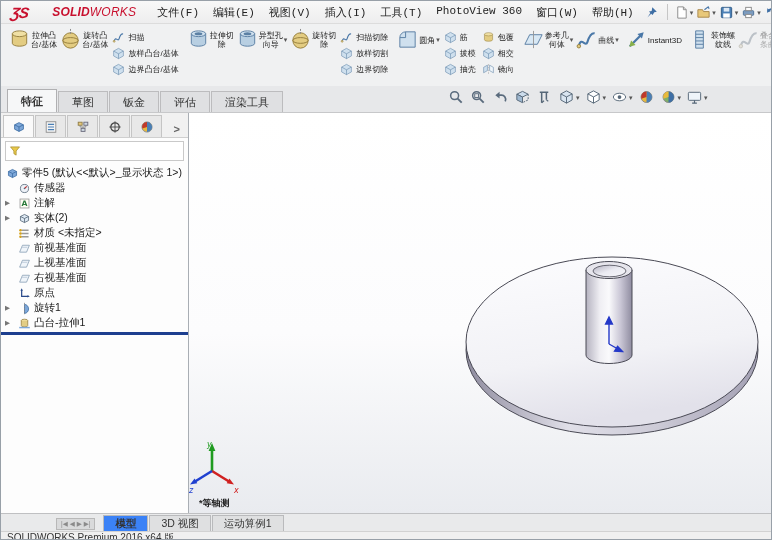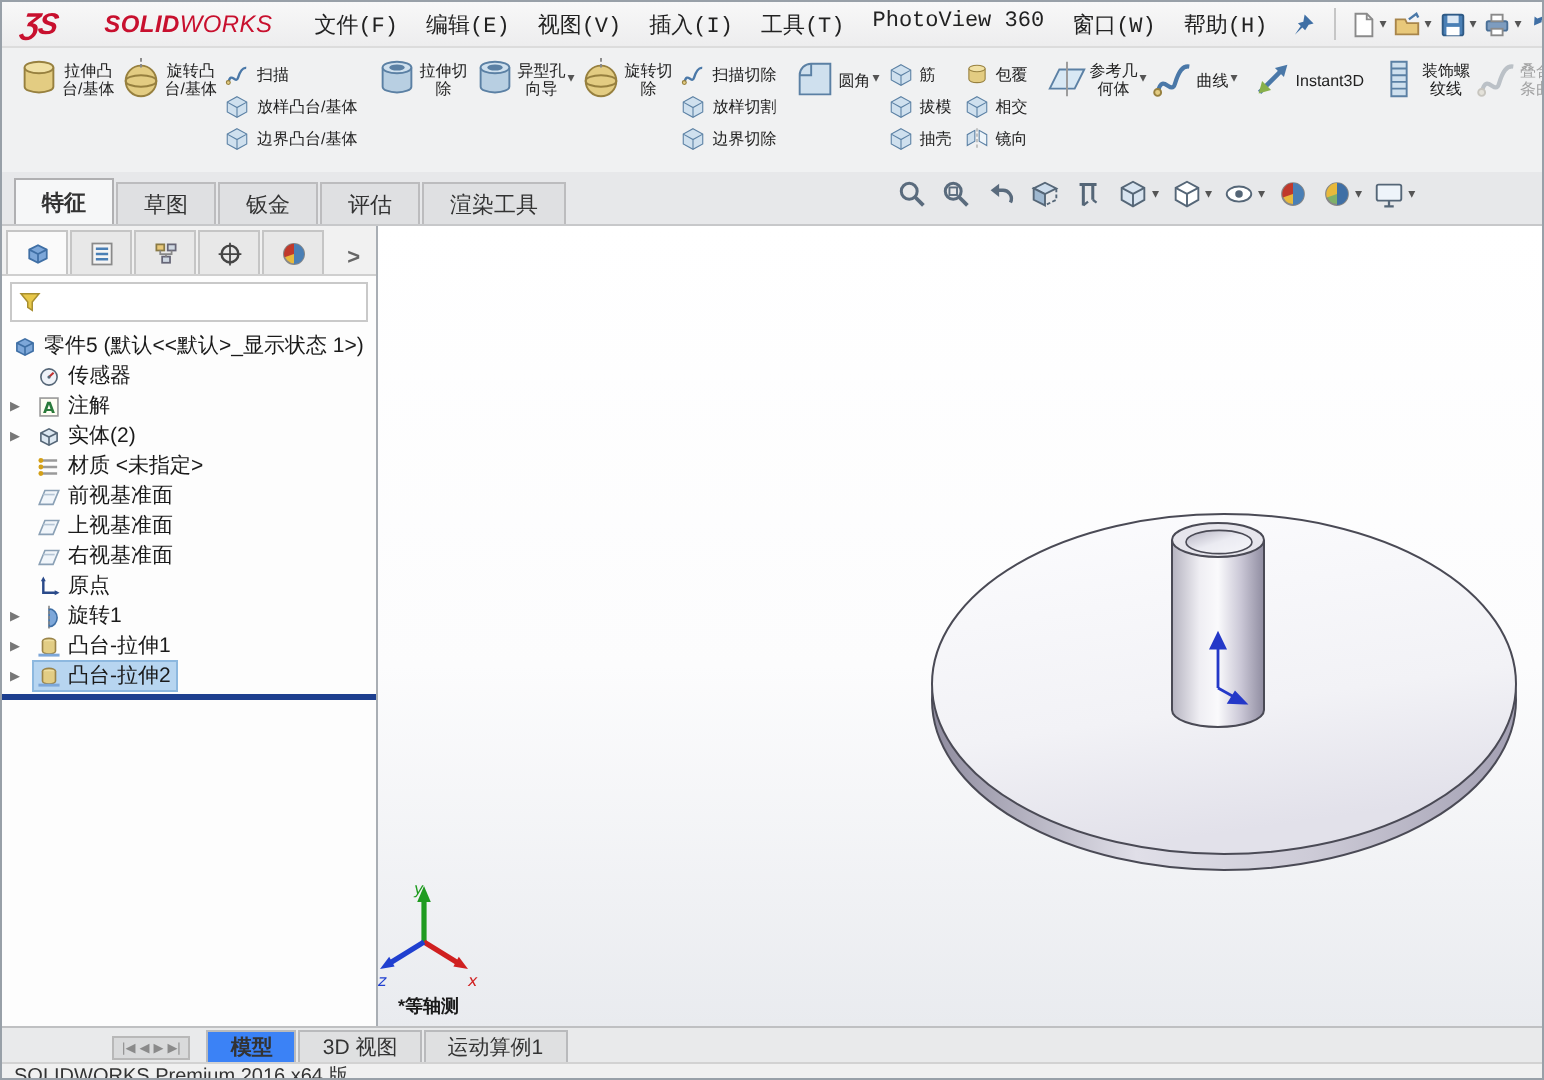--- a/index.html
+++ b/index.html
@@ -764,29 +764,20 @@
           </div>
           <div class="tree-row">
             <span class="tw">▶</span>
             <div class="tree-box">
               <svg width="13" height="13" class="ic">
                 <use href="#t-ext"></use>
               </svg>
               <span class="tree-label">凸台-拉伸1</span>
             </div>
           </div>
-          <div class="tree-row">
-            <span class="tw">▶</span>
-            <div class="tree-box sel">
-              <svg width="13" height="13" class="ic">
-                <use href="#t-ext"></use>
-              </svg>
-              <span class="tree-label">凸台-拉伸2</span>
-            </div>
-          </div>
           <div class="rollback"></div>
         </div>
     </div>
 
     <div class="viewport">
       <svg width="585" height="400" viewBox="0 0 585 400" style="position:absolute;inset:0">
         <defs>
           <linearGradient id="gTop" x1="0" y1="0" x2="0.25" y2="1">
             <stop offset="0" stop-color="#fcfcfe"></stop>
               <stop offset="0.65" stop-color="#f2f2f6"></stop>

